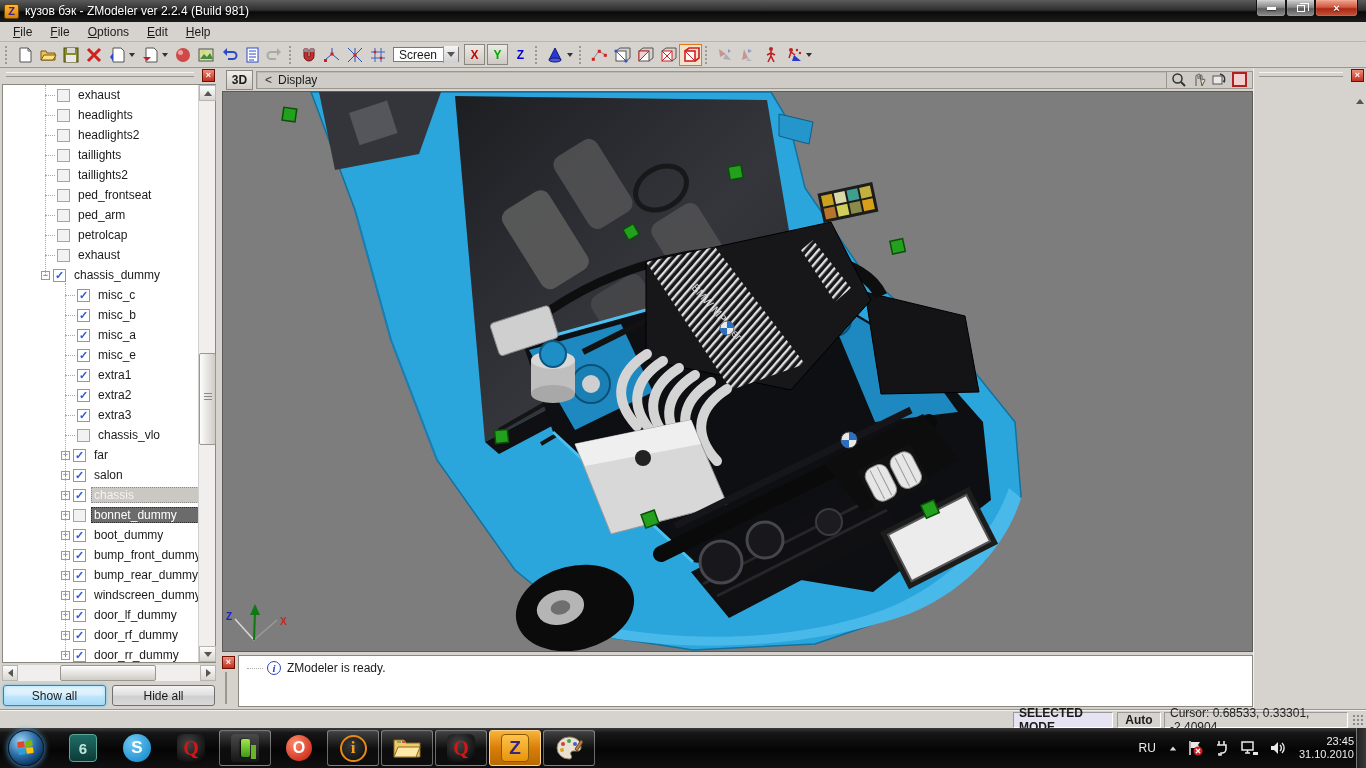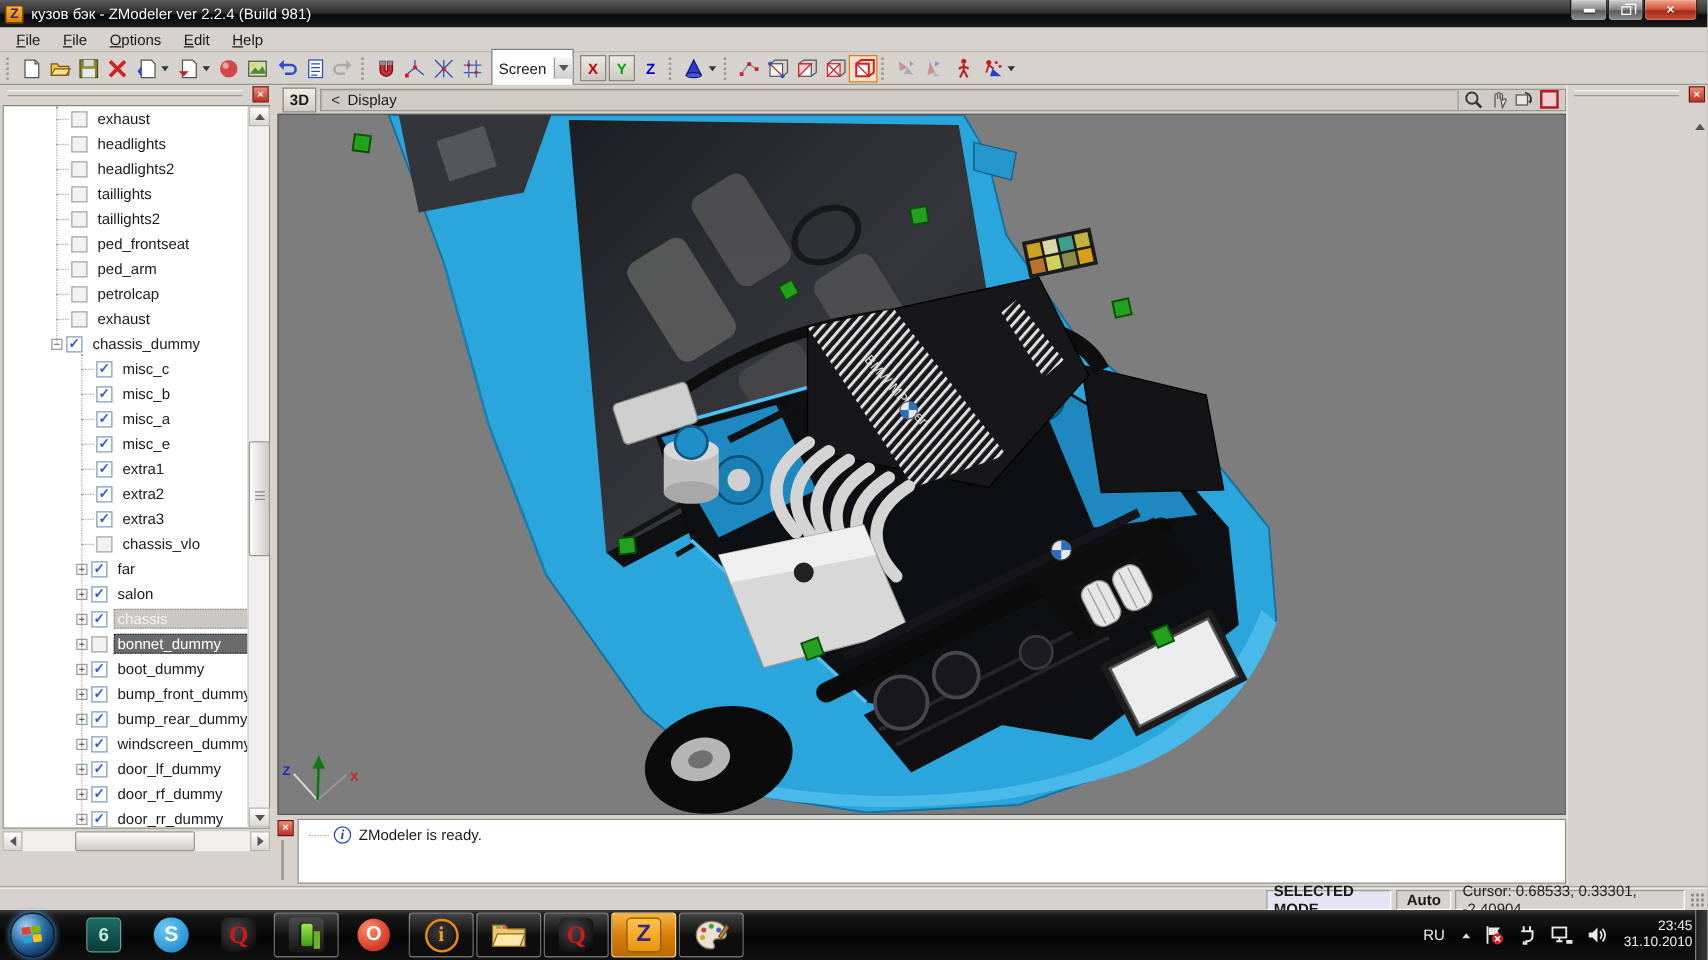--- a/index.html
+++ b/index.html
@@ -22,21 +22,21 @@
   .menubar{position:absolute;left:0;top:22px;width:1366px;height:20px;background:#d6d3ce;border-bottom:1px solid #b8b5ae;display:flex;align-items:center;padding-left:4px}
   .menu-item{padding:2px 9px;display:inline-block}
   .menu-item::first-letter{text-decoration:underline}
 
   
   .toolbar{position:absolute;left:0;top:42px;width:1366px;height:26px;background:#d6d3ce;border-bottom:1px solid #9a978f;display:flex;align-items:center;padding-left:2px}
   .grip{width:3px;height:18px;border-left:2px dotted #9c988f;margin:0 5px 0 3px}
   .ti{width:23px;height:22px;display:inline-flex;align-items:center;justify-content:center}
   .ti.dis{opacity:.45}
   .dd{width:0;height:0;border-left:3px solid transparent;border-right:3px solid transparent;border-top:4px solid #333;margin:0 3px 0 1px}
-  .combo{width:66px;height:31px;background:#fff;border:1px solid #7a7a7a;display:flex;align-items:center;justify-content:space-between;padding-left:5px;margin:0 4px}
+  .combo{width:66px;height:15px;background:#fff;border:1px solid #7a7a7a;display:flex;align-items:center;justify-content:space-between;padding-left:5px;margin:0 4px}
   .combo .cbtn{width:15px;height:17px;background:linear-gradient(#f4f4f4,#cfcfcf);border-left:1px solid #9a9a9a;display:flex;align-items:center;justify-content:center}
   .axis-btn{width:21px;height:21px;border:1px solid #8a877f;background:linear-gradient(#eceae6,#cdc9c2);display:inline-flex;align-items:center;justify-content:center;font-weight:bold;margin:0 1px}
   .axis-btn.flat{border-color:transparent;background:transparent}
   .ax-x{color:#c00}.ax-y{color:#0a0}.ax-z{color:#00c}
   .ti.pressed{border:1px solid #e07820;background:#f2e2cc}
 
   
   .panel-close{width:13px;height:13px;background:linear-gradient(#f08a7a,#c03020);border:1px solid #701000;color:#fff;font-size:9px;font-weight:bold;display:flex;align-items:center;justify-content:center;line-height:1}
   .hgrip{height:5px;border-top:1px solid #f4f2ee;border-bottom:1px solid #9a978f;margin:2px 0}
 
@@ -510,20 +510,24 @@
   </div>
   <div class="hscroll">
     <div class="sbtn" style="width:16px">
         <span class="tri lf"></span>
       </div>
     <div class="hthumb"></div>
     <div class="sbtn" style="width:16px">
         <span class="tri rt"></span>
       </div>
   </div>
+  <div class="lp-btns">
+    <div class="btn default">Show all</div>
+    <div class="btn">Hide all</div>
+  </div>
 </div>
 
 <div class="vp-head">
   <div class="btn3d">3D</div>
   <div class="vp-bar">
     <span class="vp-back">&lt;</span>
     <span>Display</span>
   </div>
   <div class="vp-icons">
     <span class="vp-ico">

